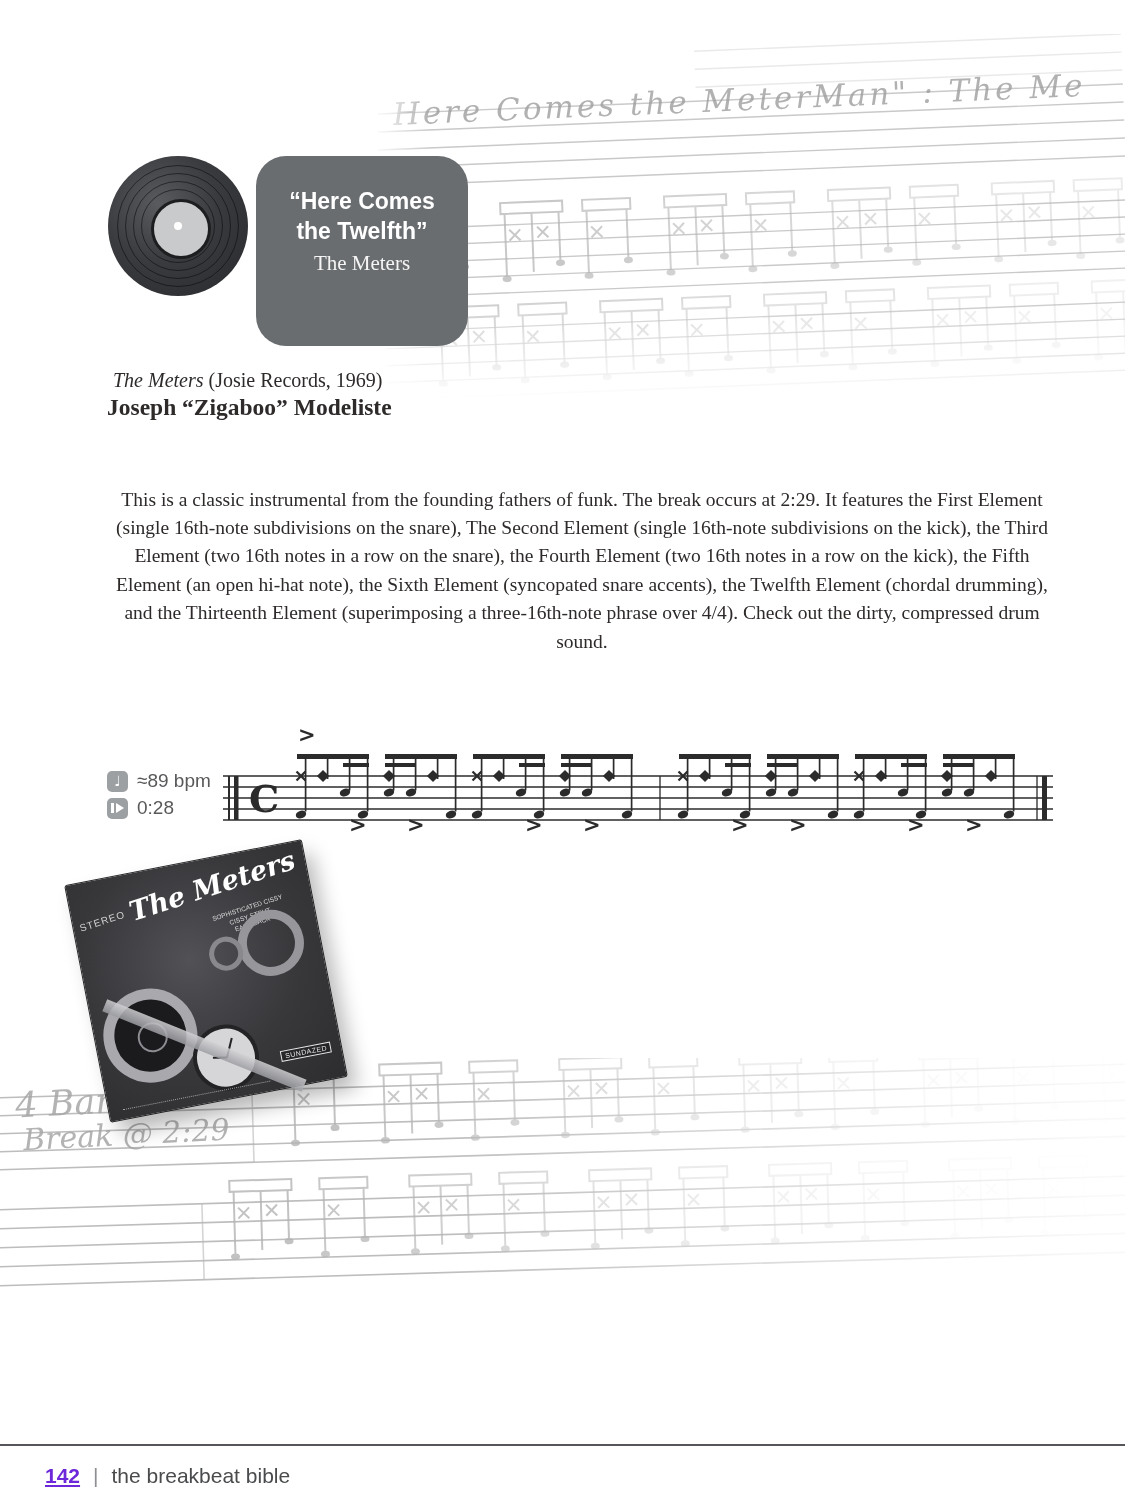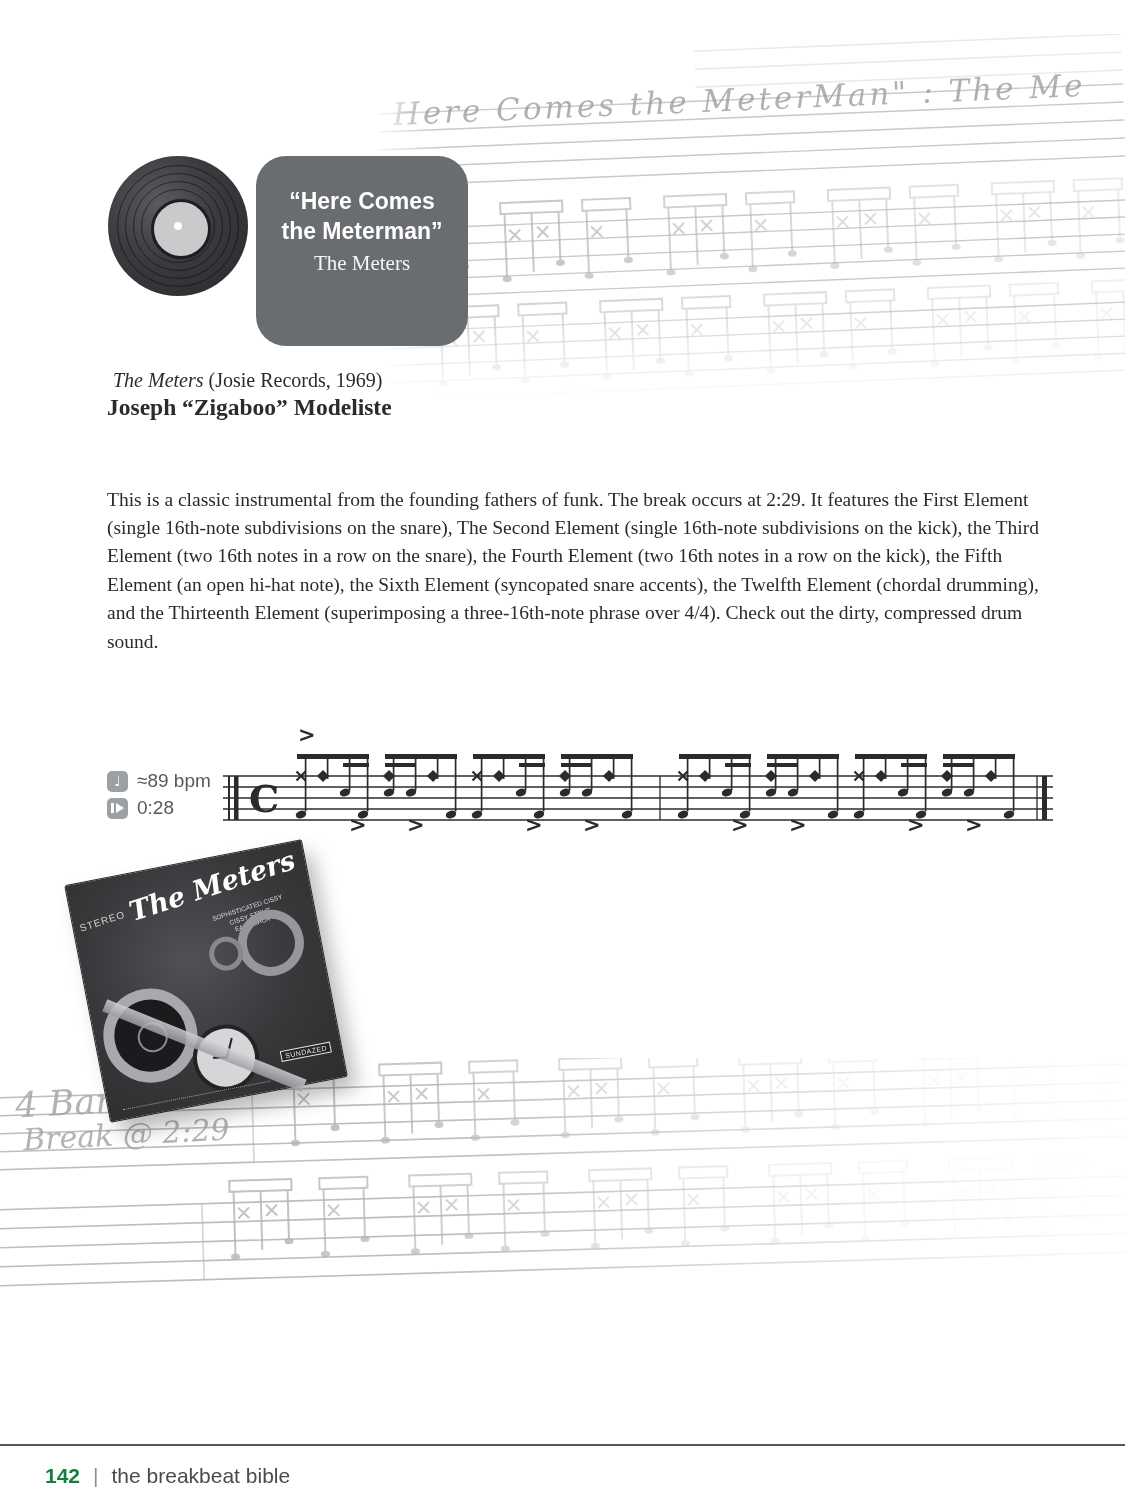--- a/index.html
+++ b/index.html
@@ -42,21 +42,21 @@
             font-size:23px;line-height:30px;}
   .titlebox .t1{margin-top:30px;}
   .titlebox .t3{font-family:"Liberation Serif", serif;font-size:21px;margin-top:5px;color:#f5f5f5;}
 
   .caption{position:absolute;left:113px;top:369px;z-index:5;font-size:20px;}
   .caption .it{font-style:italic;}
   .drummer{position:absolute;left:107px;top:394px;z-index:5;font-size:23.5px;font-weight:bold;}
 
   
   .para1{position:absolute;left:107px;top:466px;width:950px;z-index:5;
-         font-size:19.5px;line-height:28.4px;}
+         font-size:19.5px;line-height:28.4px;text-align:center;}
   .para2{position:absolute;left:107px;top:648px;width:950px;z-index:5;
          font-size:19.5px;line-height:28.4px;}
   .para2 b{letter-spacing:.2px;}
 
   
   .tempo{position:absolute;left:107px;top:769px;z-index:5;font-family:"Liberation Sans", sans-serif;color:#58595b;}
   .trow{display:flex;align-items:center;height:24px;margin-bottom:3px;}
   .ticon{width:21px;height:21px;border-radius:5px;background:#9da0a3;color:#fff;
          display:flex;align-items:center;justify-content:center;font-size:14px;
          font-family:"DejaVu Sans", sans-serif;flex:0 0 21px;}
@@ -102,21 +102,21 @@
          background:linear-gradient(#d2d2d5,#9b9ca0);}
   .album .badge{position:absolute;right:10px;bottom:26px;border:1px solid #e6e6e6;color:#e6e6e6;
          font-family:"Liberation Sans", sans-serif;font-size:7px;letter-spacing:.5px;
          padding:1px 3px;background:rgba(15,15,18,.35);}
   .album .tinyline{position:absolute;left:14px;bottom:9px;width:150px;border-top:1px dotted rgba(255,255,255,.55);}
 
   
   .footer-rule{position:absolute;left:0;top:1444px;width:1125px;height:2px;background:#55565a;z-index:6;}
   .footer{position:absolute;left:45px;top:1464px;z-index:6;font-family:"Liberation Sans", sans-serif;
           font-size:21px;color:#4a4b4d;display:flex;align-items:baseline;}
-  .footer .num{font-weight:bold;color:#15803d;}
+  .footer .num{font-weight:bold;color:#6d28d9;text-decoration:underline;}
   .footer .sep{color:#8d8f92;padding:0 13px;font-weight:300;}
 </style>
 </head>
 <body>
 
 <div class="page">
 
   <svg class="bg" id="bg-top" style="left:378px;top:34px;" width="747" height="376" viewBox="0 0 747 376">
       <g transform="rotate(-2.3 0 120)">
         <line x1="320" y1="30" x2="747" y2="30" class="staffline" opacity="0.4"></line>
@@ -571,21 +571,21 @@
     <div class="ring r1"></div>
     <div class="ring r2"></div>
     <div class="ring r3"></div>
     <div class="ring r4"></div>
     <div class="label"></div>
     <div class="hole"></div>
   </div>
 
   <div class="titlebox">
     <div class="t1">“Here Comes</div>
-    <div class="t2">the Meterman”</div>
+    <div class="t2">the Twelfth”</div>
     <div class="t3">The Meters</div>
   </div>
 
   <div class="caption">
     <span class="it">The Meters</span><span> (Josie Records, 1969)</span>
   </div>
   <div class="drummer">Joseph “Zigaboo” Modeliste</div>
 
   <p class="para1">This is a classic instrumental from the founding fathers of funk.  The break occurs at 2:29.  It features the First Element (single 16th-note subdivisions on the snare), The Second Element (single 16th-note subdivisions on the kick), the Third Element (two 16th notes in a row on the snare), the Fourth Element (two 16th notes in a row on the kick), the Fifth Element (an open hi-hat note), the Sixth Element (syncopated snare accents), the Twelfth Element (chordal drumming), and the Thirteenth Element (superimposing a three-16th-note phrase over 4/4).   Check out the dirty, compressed drum sound.</p>
 

